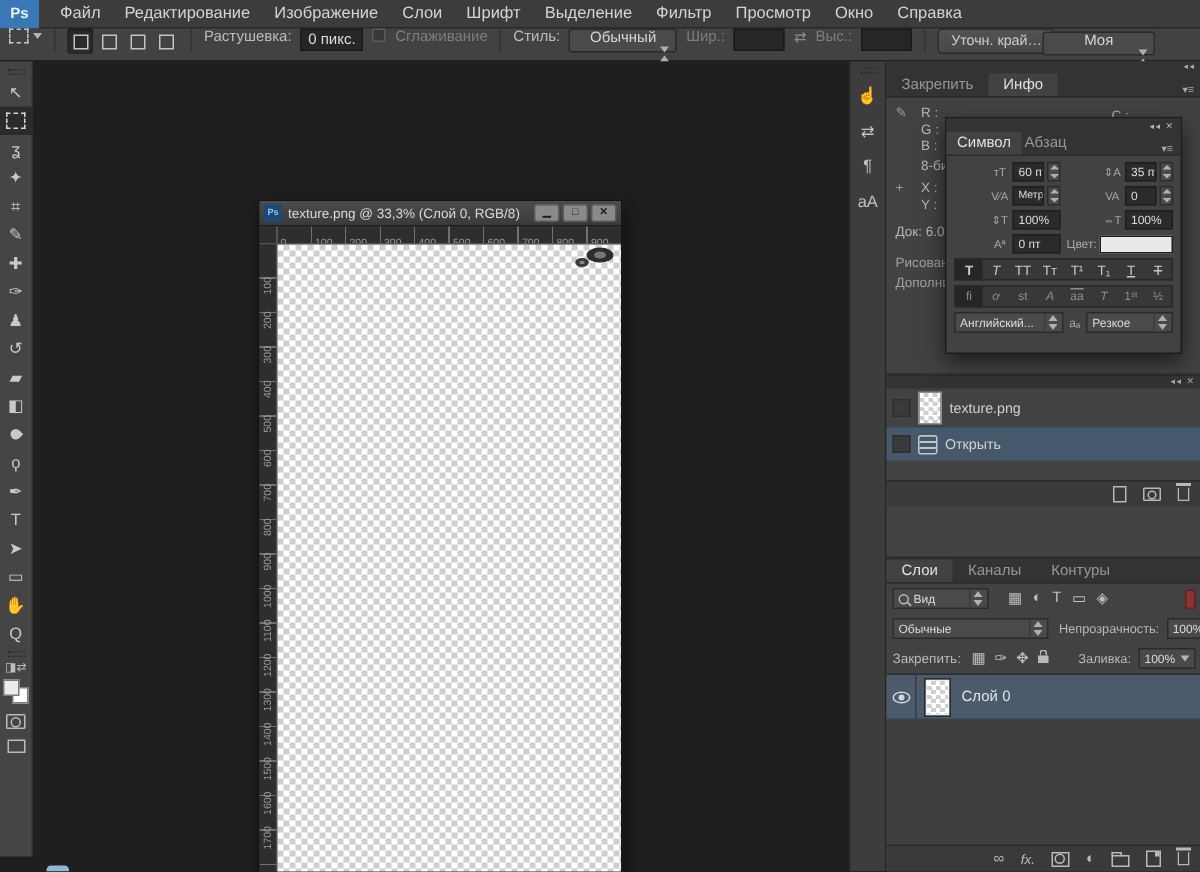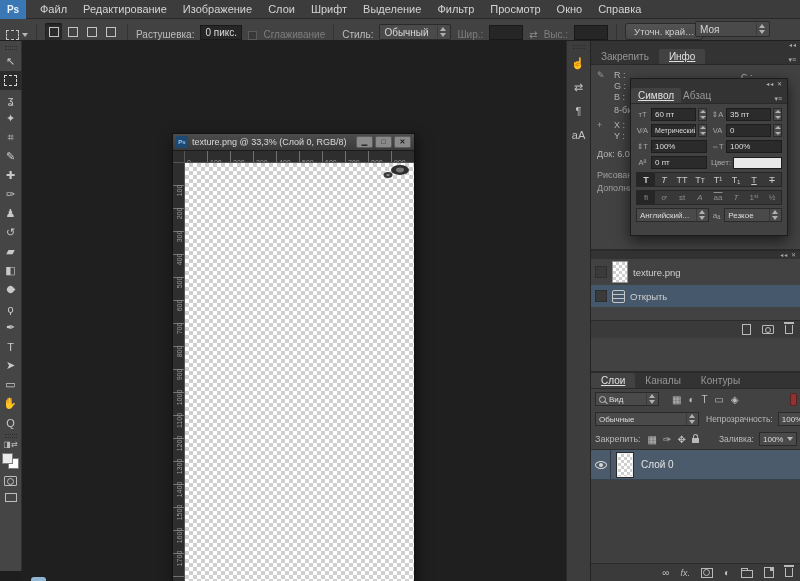--- a/index.html
+++ b/index.html
@@ -3,31 +3,31 @@
 <meta charset="utf-8">
 <style>
   * { box-sizing: border-box; margin: 0; padding: 0; }
   html,body { width:800px; height:581px; }
   body { position:relative; background:#1e1e1e; font-family:"Liberation Sans",sans-serif; color:#c8c8c8; overflow:hidden; }
 
   
   .menubar { position:absolute; left:0; top:0; width:800px; height:19px; background:#3c3c3c; border-bottom:1px solid #282828; display:flex; align-items:center; font-size:11px; color:#d4d4d4; }
   .ps-logo { width:26px; height:19px; background:#3a77b5; color:#eaf3fb; font-size:10px; font-weight:bold; display:flex; align-items:center; justify-content:center; margin-right:6px; }
   .menu-item { padding:0 8px; line-height:19px; }
-  .optionsbar { position:absolute; left:0; top:19px; width:800px; height:22px; background:#424242; border-bottom:1px solid #1f1f1f; display:flex; align-items:flex-end; font-size:10px; color:#bdbdbd; gap:6px; padding:0 6px; }
+  .optionsbar { position:absolute; left:0; top:19px; width:800px; height:22px; background:#424242; border-bottom:1px solid #1f1f1f; display:flex; align-items:flex-start; font-size:10px; color:#bdbdbd; gap:6px; padding:0 6px; }
   .ob-sep { width:1px; height:16px; background:#333; margin:0 2px; }
   .tool-chip { display:flex; align-items:center; gap:3px; }
   .dash-box { width:13px; height:10px; border:1px dashed #c5c5c5; display:inline-block; }
   .caret-dn { width:0; height:0; border-left:3px solid transparent; border-right:3px solid transparent; border-top:4px solid #b5b5b5; display:inline-block; }
   .mode { width:17px; height:17px; display:flex; align-items:center; justify-content:center; border-radius:2px; }
   .mode::before { content:''; width:8px; height:8px; border:1px solid #c3c3c3; }
   .mode.on { background:#2b2b2b; box-shadow:inset 0 1px 2px #161616; }
   .obox { background:#262626; border:1px solid #191919; height:15px; line-height:13px; padding:0 4px; color:#ddd; min-width:42px; }
   .obox.small { min-width:34px; }
-  .dd { background:#4a4a4a; border:1px solid #2a2a2a; height:16px; display:inline-flex; align-items:center; gap:5px; padding:0 4px; color:#d6d6d6; border-radius:2px; }
+  .dd { background:#4a4a4a; border:1px solid #2a2a2a; height:16px; display:inline-flex; align-items:center; gap:5px; padding:0 4px; color:#d6d6d6; border-radius:2px;flex-direction:column; }
   .spin { position:relative; width:9px; height:12px; display:inline-block; border-left:1px solid #3a3a3a; }
   .spin::before { content:''; position:absolute; left:2px; top:1px; border-left:3px solid transparent; border-right:3px solid transparent; border-bottom:4px solid #b0b0b0; }
   .spin::after { content:''; position:absolute; left:2px; bottom:1px; border-left:3px solid transparent; border-right:3px solid transparent; border-top:4px solid #b0b0b0; }
   .cb { width:9px; height:9px; border:1px solid #5a5a5a; background:#383838; display:inline-block; }
   .dim { color:#7e7e7e; }
   .swap-icon { font-size:10px; color:#8f8f8f; }
   .btn { background:linear-gradient(#535353,#474747); border:1px solid #2b2b2b; border-radius:3px; height:17px; line-height:15px; padding:0 8px; color:#cfcfcf; font-size:9.5px; }
   .ws { position:absolute; right:30px; top:2px; }
 
   
@@ -62,40 +62,40 @@
   .scribble { position:absolute; top:1px; right:3px; }
 
   
   .dockstrip { position:absolute; left:566px; top:41px; width:24px; height:540px; background:#3d3d3d; border-left:1px solid #2a2a2a; display:flex; flex-direction:column; align-items:center; padding-top:2px; }
   .dock-ic { width:24px; height:24px; display:flex; align-items:center; justify-content:center; font-size:11px; color:#c2c2c2; flex:none; }
   .panels { position:absolute; left:590px; top:41px; width:210px; height:540px; background:#424242; border-left:1px solid #242424; }
   .pgroup { position:absolute; left:0; width:210px; background:#424242; }
   .dock-head { height:8px; background:#333333; font-size:6px; color:#a8a8a8; text-align:right; padding-right:4px; line-height:8px; letter-spacing:1px; }
   .ptabs { height:16px; background:#333333; display:flex; align-items:flex-end; border-bottom:1px solid #2a2a2a; }
   .ptab { padding:0 10px; font-size:10px; color:#979797; height:15px; line-height:15px; }
-  .ptab.active { background:#424242; color:#e0e0e0; border-radius:2px 2px 0 0;text-decoration:underline; }
+  .ptab.active { background:#424242; color:#e0e0e0; border-radius:2px 2px 0 0; }
   .pmenu { margin-left:auto; font-size:7px; color:#ababab; padding:0 5px; }
 
   
   .info-body { padding:5px 6px; font-size:9px; color:#b6b6b6; position:relative; }
   .info-row { display:flex; gap:5px; margin-bottom:2px; }
   .ic { font-size:9px; color:#9a9a9a; width:12px; }
   .col { display:flex; flex-direction:column; gap:1px; }
   .cmyk { position:absolute; left:150px; top:7px; }
   .bits { margin:3px 0 5px 17px; }
   .docsize { margin:8px 0 0 0; }
   .hint { margin-top:10px; color:#a0a0a0; line-height:1.45; }
 
   
   .charpanel { position:absolute; left:630px; top:78px; width:158px; height:158px; background:#424242; border:1px solid #1c1c1c; box-shadow:0 5px 14px rgba(0,0,0,.6); z-index:6; }
   .cp-head { height:9px; background:#333; font-size:6px; color:#b5b5b5; text-align:right; padding:1px 4px 0 0; letter-spacing:1px; }
   .cp-body { padding:4px 5px; display:flex; flex-direction:column; gap:3px; }
   .cp-row { display:flex; gap:4px; align-items:center; }
   .field { flex:1; display:flex; align-items:center; gap:2px; min-width:0; }
-  .ficon { width:13px; font-size:7.5px; color:#a8a8a8; text-align:center; flex:none; }
+  .ficon { width:13px; font-size:7.5px; color:#a8a8a8; text-align:center; flex:none;margin-left:24px; }
   .fbox { flex:1; background:#2b2b2b; border:1px solid #1d1d1d; height:13px; line-height:12px; padding:0 3px; color:#ddd; font-size:8px; white-space:nowrap; overflow:hidden; }
   .fdd { flex:1; background:#4a4a4a; border:1px solid #2a2a2a; height:14px; line-height:13px; padding:0 3px; color:#ddd; font-size:8px; display:flex; align-items:center; white-space:nowrap; overflow:hidden; }
   .cspin { width:9px; height:13px; background:#4a4a4a; border:1px solid #2a2a2a; position:relative; flex:none; }
   .cspin::before { content:''; position:absolute; left:1px; top:1px; border-left:3px solid transparent; border-right:3px solid transparent; border-bottom:3px solid #b0b0b0; }
   .cspin::after { content:''; position:absolute; left:1px; bottom:1px; border-left:3px solid transparent; border-right:3px solid transparent; border-top:3px solid #b0b0b0; }
   .swatch-w { flex:1; height:12px; background:#e9e9e9; border:1px solid #1d1d1d; }
   .tbtns { display:flex; background:#383838; border:1px solid #272727; height:15px; }
   .tb { flex:1; text-align:center; font-size:9px; color:#c9c9c9; line-height:14px; }
   .tb.on { background:#262626; }
   .tb.i { font-style:italic; } .tb.b { font-weight:bold; } .tb.u { text-decoration:underline; } .tb.s { text-decoration:line-through; }

